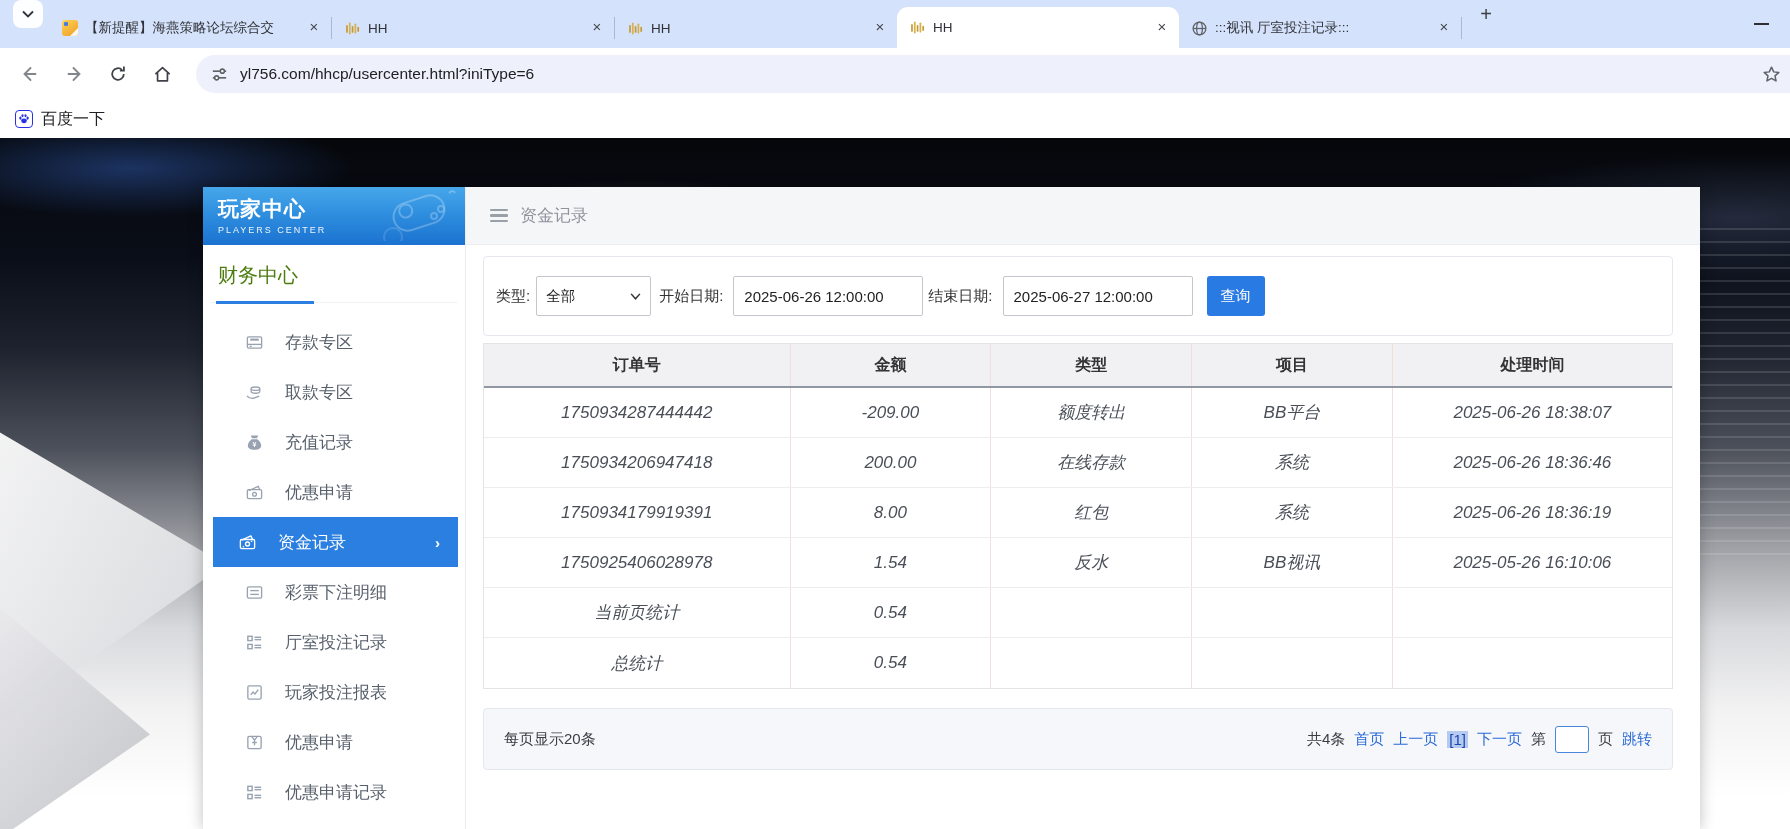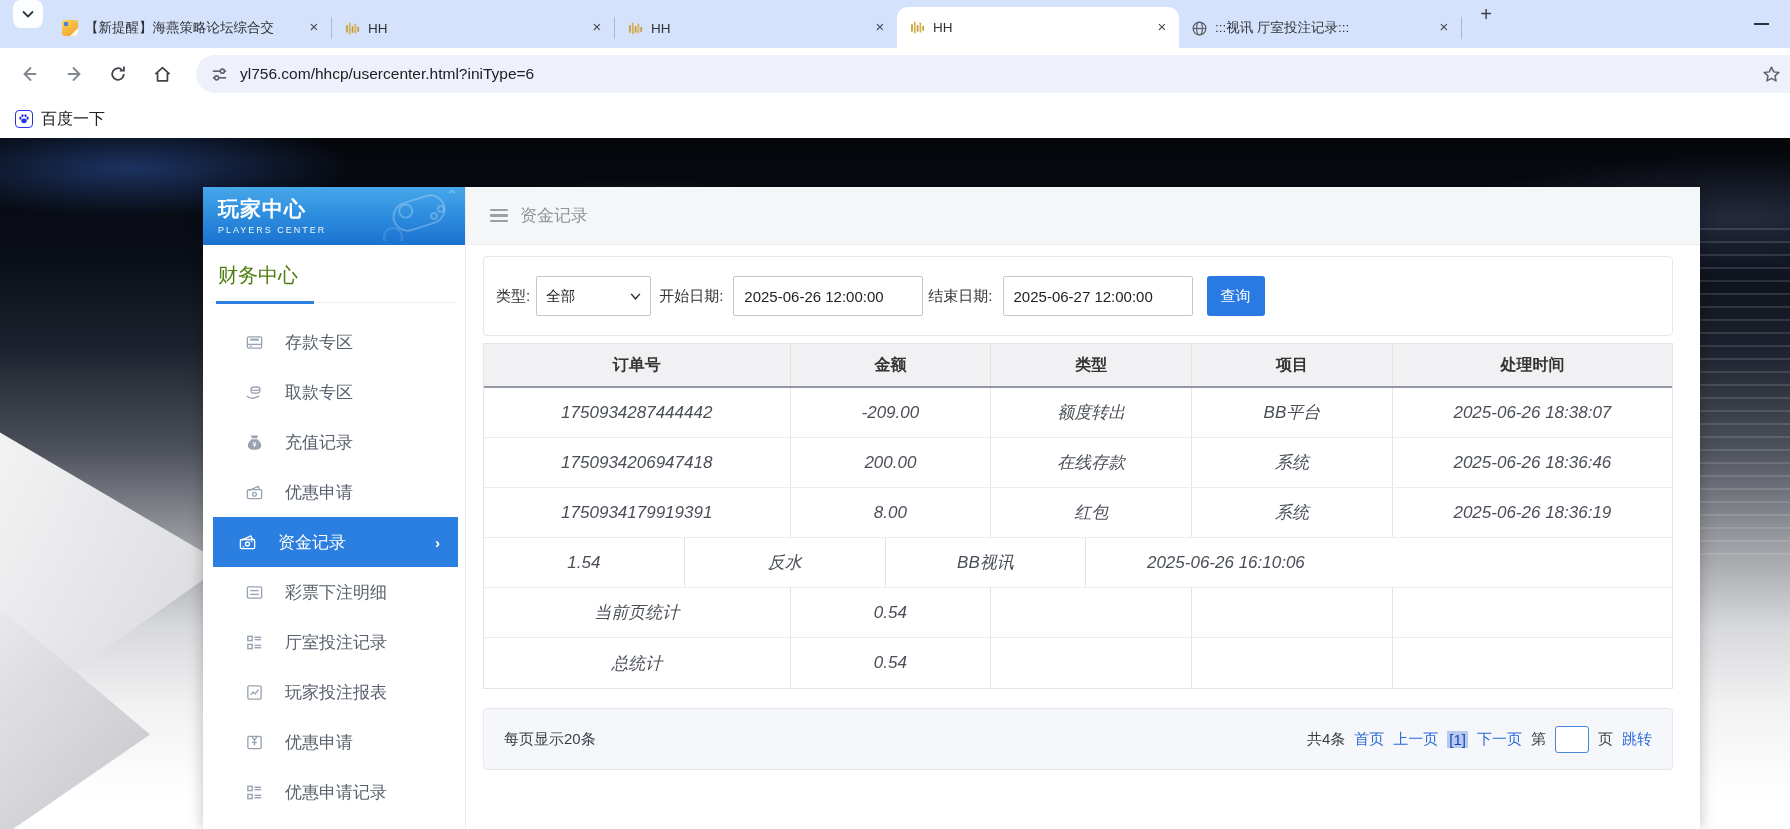--- a/index.html
+++ b/index.html
@@ -465,24 +465,25 @@
                   <div class="cell c4">2025-06-26 18:36:46</div>
                 </div>
                 <div class="trow">
                   <div class="cell c0">1750934179919391</div>
                   <div class="cell c1">8.00</div>
                   <div class="cell c2">红包</div>
                   <div class="cell c3">系统</div>
                   <div class="cell c4">2025-06-26 18:36:19</div>
                 </div>
                 <div class="trow">
+                  <div class="cell c0">1750925406028978</div>
                   <div class="cell c1">1.54</div>
                   <div class="cell c2">反水</div>
                   <div class="cell c3">BB视讯</div>
-                  <div class="cell c4">2025-06-26 16:10:06</div>
+                  <div class="cell c4">2025-05-26 16:10:06</div>
                 </div>
                 <div class="trow">
                   <div class="cell c0">当前页统计</div>
                   <div class="cell c1">0.54</div>
                   <div class="cell c2"></div>
                   <div class="cell c3"></div>
                   <div class="cell c4"></div>
                 </div>
                 <div class="trow">
                   <div class="cell c0">总统计</div>

